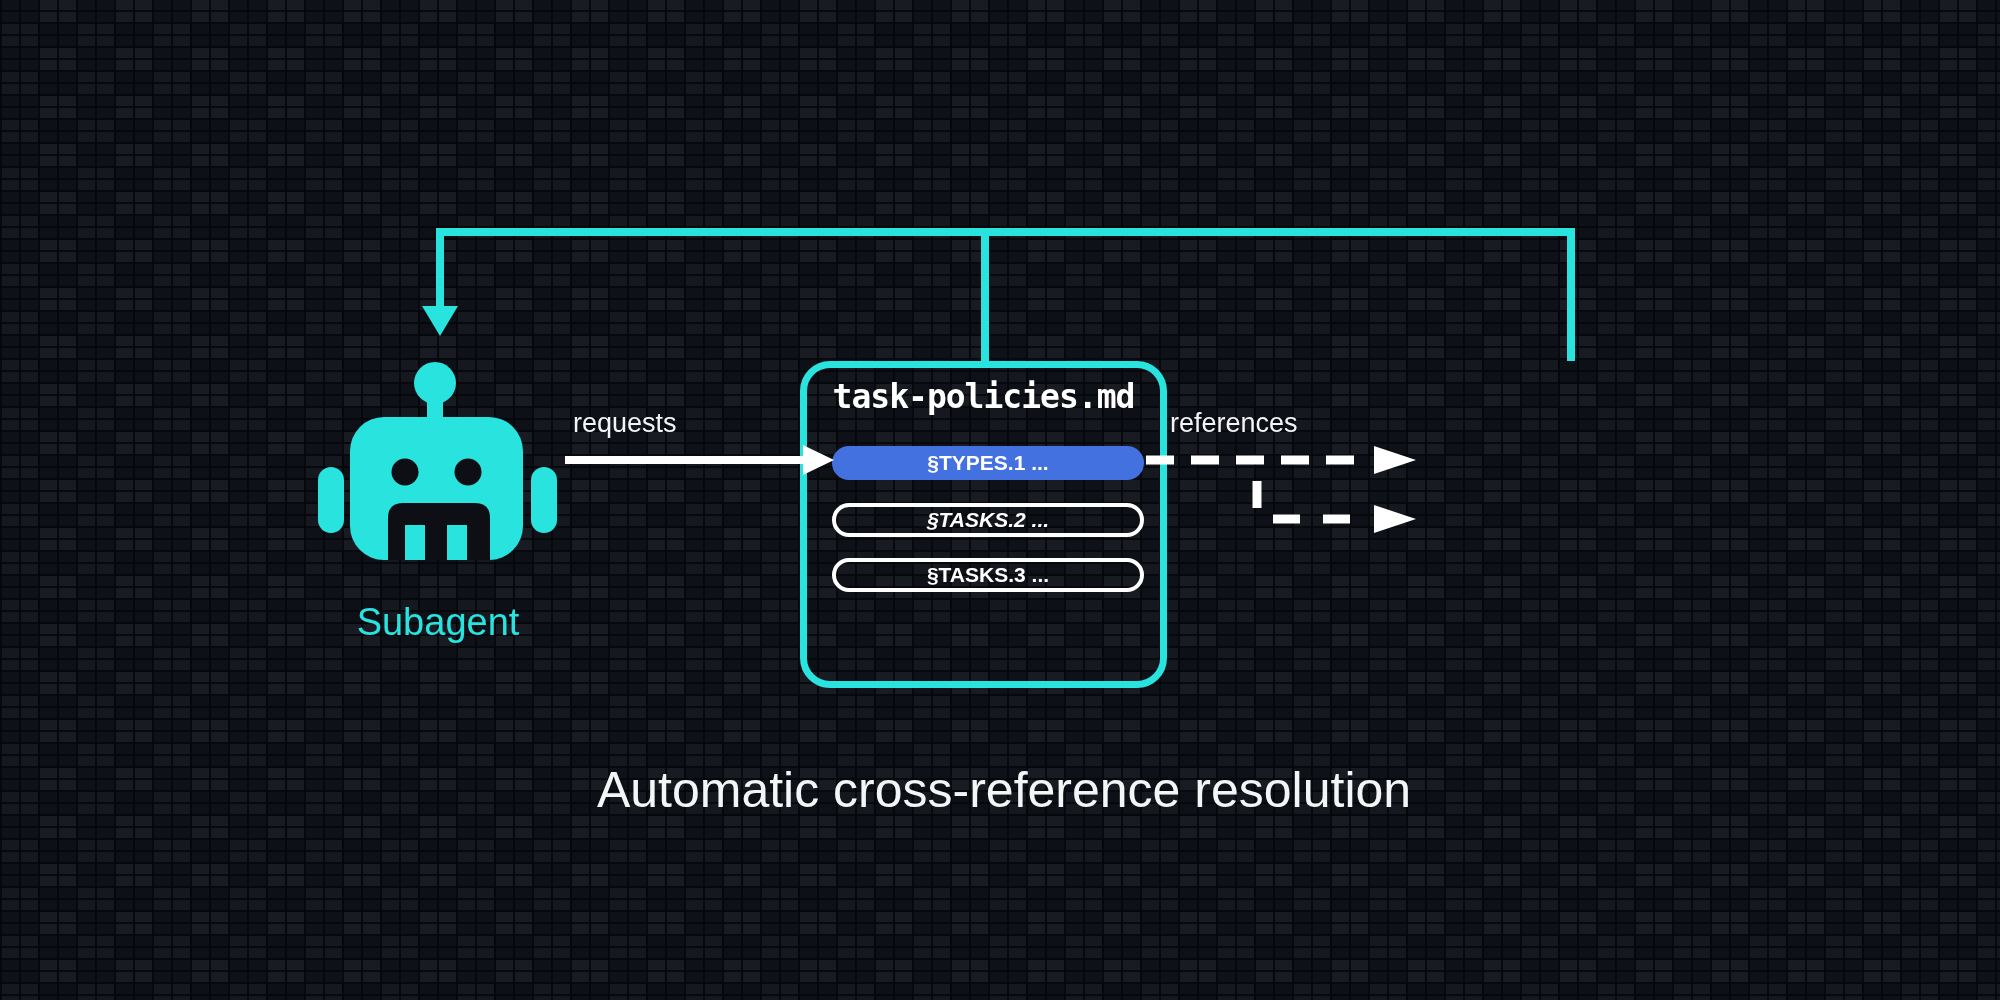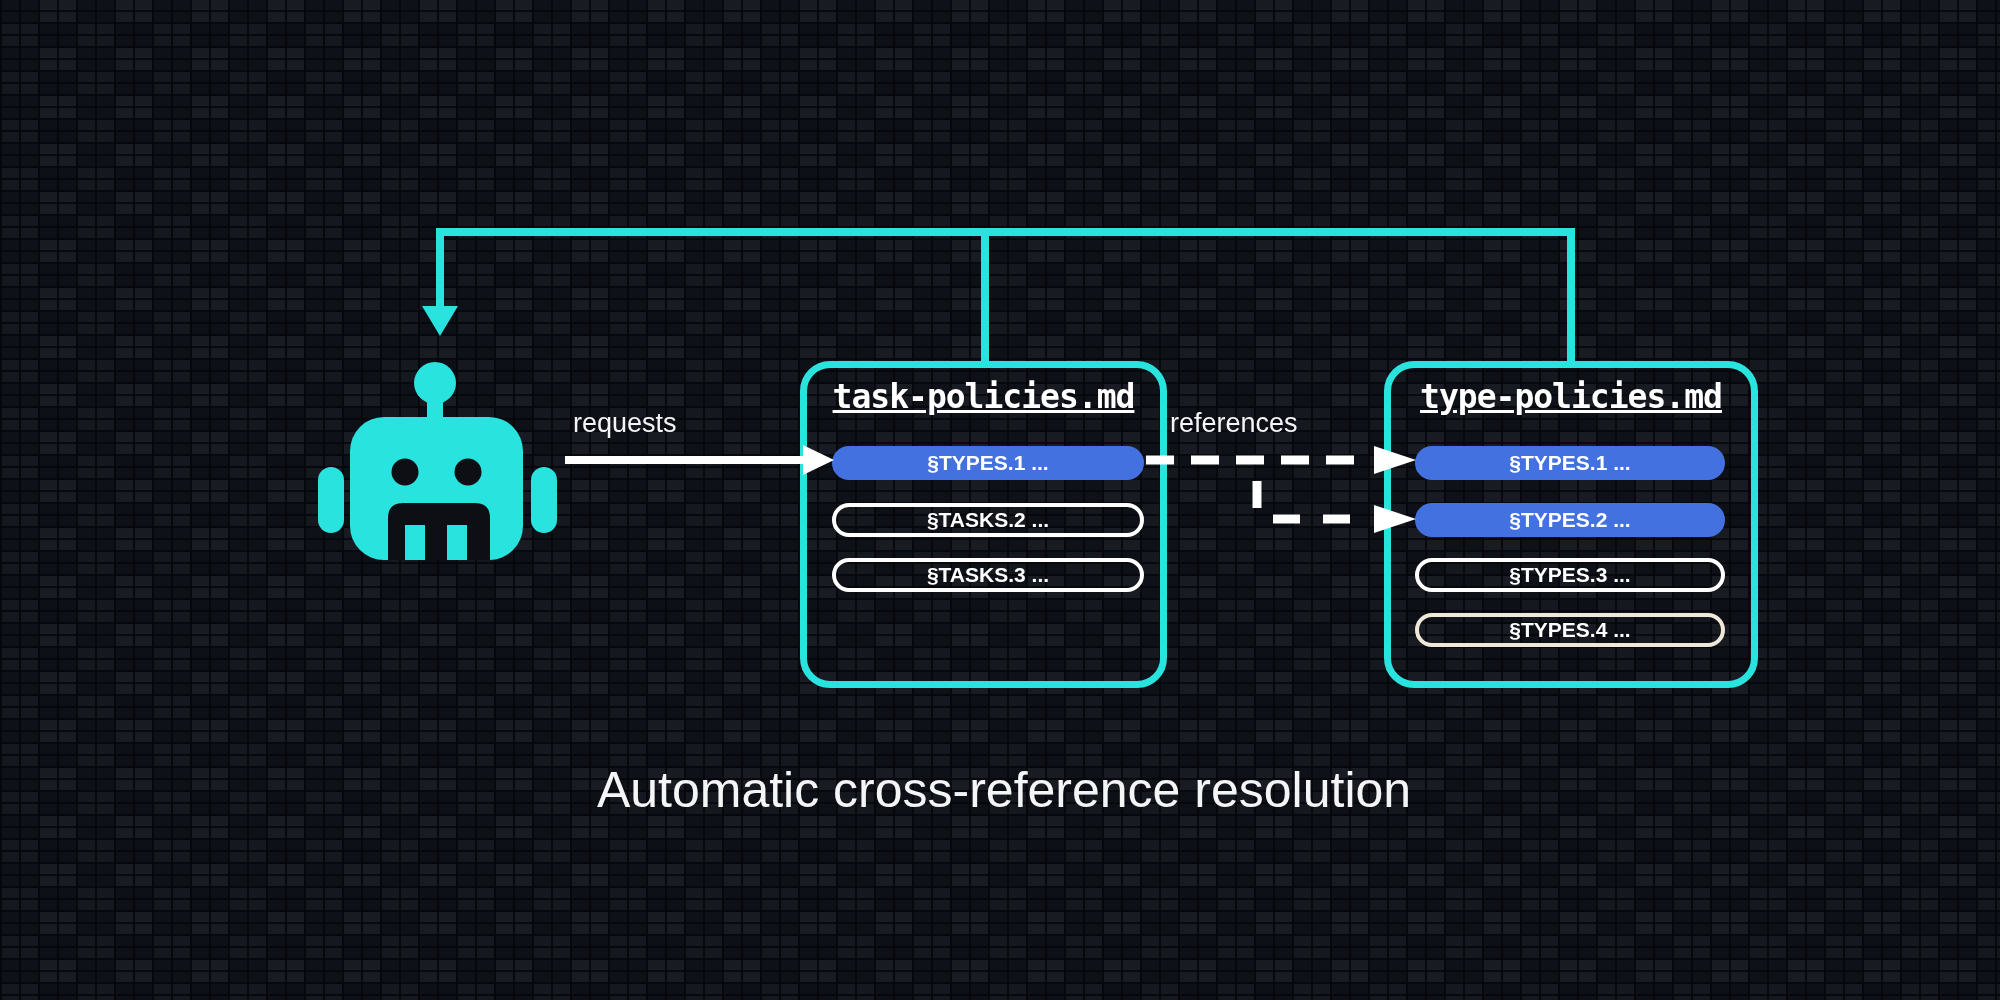--- a/index.html
+++ b/index.html
@@ -46,21 +46,21 @@
   }
   .file-box{
     position:absolute;top:361px;height:327px;box-sizing:border-box;
     border:7px solid var(--cyan);border-radius:30px;z-index:2;
   }
   .file-box.task{left:800px;width:367px;}
   .file-box.type{left:1384px;width:374px;}
   .file-title{
     position:absolute;top:9px;left:0;right:0;text-align:center;
     font-family:"DejaVu Sans Mono",monospace;font-weight:bold;font-size:33px;
-    color:#fff;letter-spacing:-1px;white-space:nowrap;text-decoration:underline;
+    color:#fff;letter-spacing:-1px;white-space:nowrap;
   }
   .sec-row{
     position:absolute;height:34px;box-sizing:border-box;
     border:4px solid transparent;border-radius:17px;
     display:flex;align-items:center;justify-content:center;
     font-weight:bold;font-size:21px;color:#fff;white-space:nowrap;
   }
   .task .sec-row{left:25px;width:312px;}
   .type .sec-row{left:24px;width:310px;}
   .style-filled{background:var(--blue);border-color:var(--blue);}
@@ -100,34 +100,28 @@
       <rect class="robot-cyan" x="32" y="57" width="173" height="143" rx="34"></rect>
       <rect class="robot-cyan" x="0" y="107" width="26" height="66" rx="13"></rect>
       <rect class="robot-cyan" x="213" y="107" width="26" height="66" rx="13"></rect>
       <circle class="robot-dark" cx="87" cy="112" r="13.5"></circle>
       <circle class="robot-dark" cx="150" cy="112" r="13.5"></circle>
       <path class="robot-dark" d="M70 200 V158 Q70 143 85 143 H157 Q172 143 172 158 V200 Z"></path>
       <rect class="robot-cyan" x="87" y="165" width="20" height="35"></rect>
       <rect class="robot-cyan" x="129" y="165" width="20" height="35"></rect>
     </svg>
   </div>
+  <div class="agent-label">Subagent</div>
 
   <div class="flow-label" style="left:573px;top:408px;">requests</div>
   <div class="flow-label" style="left:1170px;top:408px;">references</div>
 
   <div class="file-box task">
     <div class="file-title">task-policies.md</div>
     <div class="sec-row style-filled" style="top:78px;">§TYPES.1 ...</div>
-    <div class="sec-row style-outline-white" style="top:135px;">§TASKS.2 ...</div>
+    <div class="sec-row style-outline-white" style="top:135px;font-style:italic;">§TASKS.2 ...</div>
     <div class="sec-row style-outline-white" style="top:190px;">§TASKS.3 ...</div>
   </div>
 
-  <div class="file-box type">
-    <div class="file-title">type-policies.md</div>
-    <div class="sec-row style-filled" style="top:78px;">§TYPES.1 ...</div>
-    <div class="sec-row style-filled" style="top:135px;">§TYPES.2 ...</div>
-    <div class="sec-row style-outline-white" style="top:190px;">§TYPES.3 ...</div>
-    <div class="sec-row style-outline-cream" style="top:245px;">§TYPES.4 ...</div>
-  </div>
 
   <div class="caption">Automatic cross-reference resolution</div>
 
 </div>
 
 </body></html>

